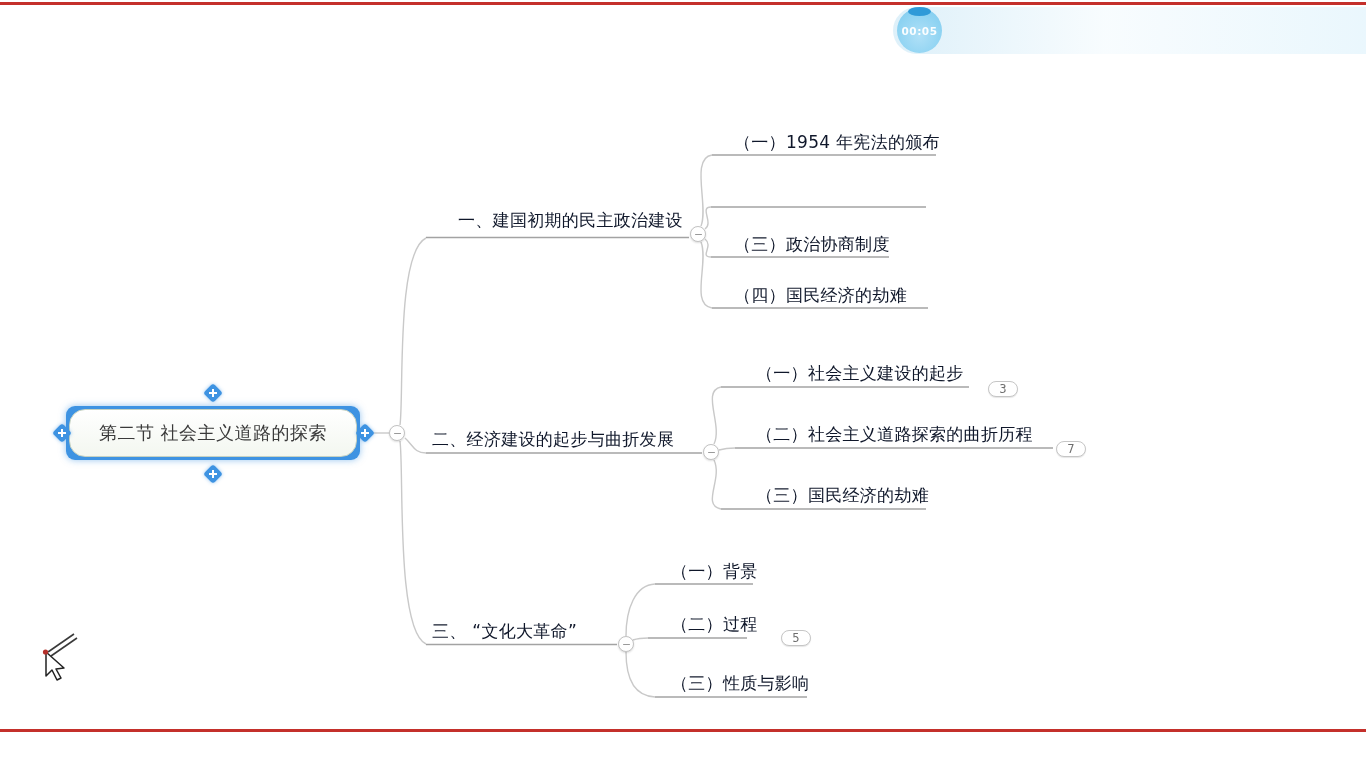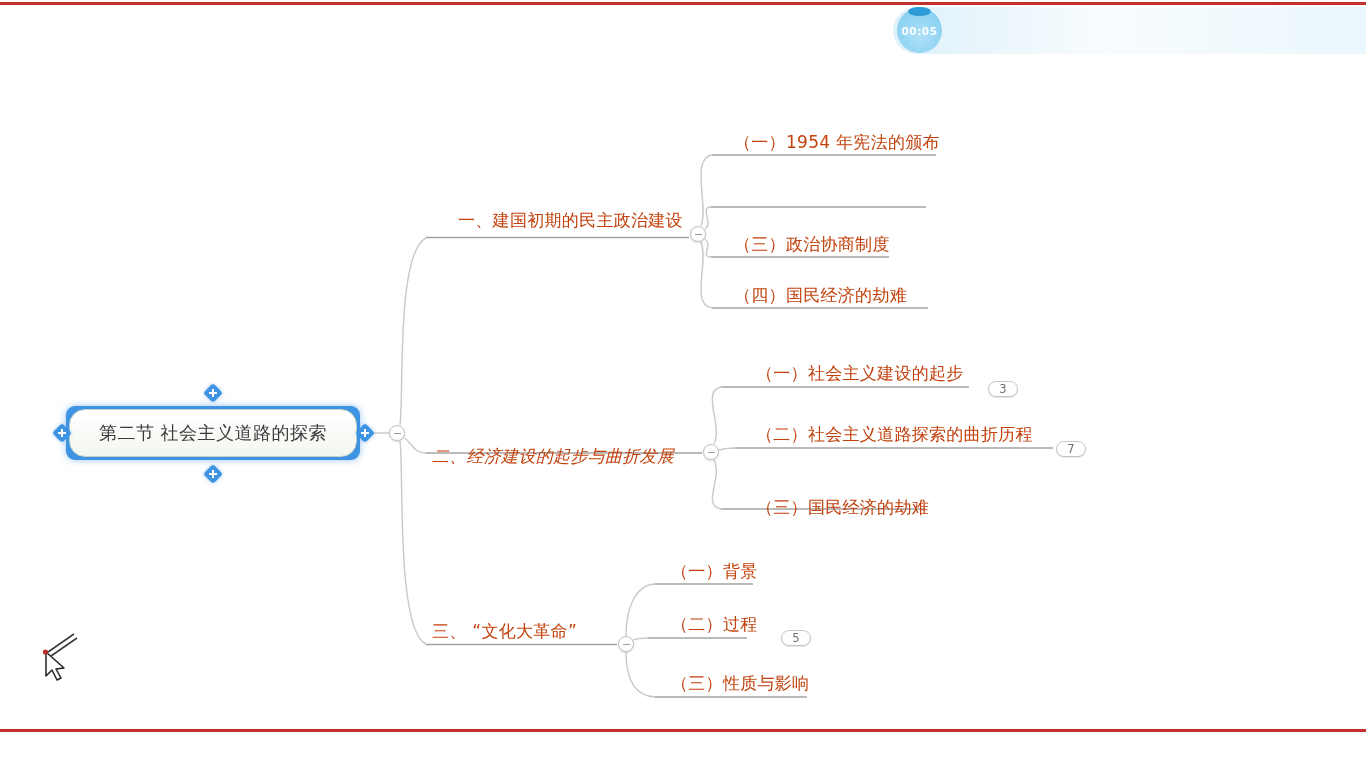--- a/index.html
+++ b/index.html
@@ -11,21 +11,21 @@
   .rec-line { position:absolute; left:0; width:1366px; height:3px; background:#c4302b; }
   .rec-line.top { top:2px; }
   .rec-line.bottom { top:729px; }
 
   
   #wires { position:absolute; left:0; top:0; width:1366px; height:768px; }
   .curve { fill:none; stroke:#c9c9c9; stroke-width:1.4; }
   .uline { fill:none; stroke:#a3a3a3; stroke-width:1.4; }
 
   
-  .topic { position:absolute; white-space:nowrap; font-size:17px; color:#c2410c;
+  .topic { position:absolute; white-space:nowrap; font-size:17px; color:#0f172a;
            letter-spacing:0.3px; cursor:default; }
 
   
   .collapse-btn { position:absolute; width:16px; height:16px; border-radius:50%;
                   background:#fff; border:1px solid #c2c2c2;
                   box-shadow:0 1px 2px rgba(0,0,0,0.14); }
   .minus { position:absolute; left:3.5px; top:6.8px; width:7px; height:1.6px;
            background:#9a9a9a; border-radius:1px; }
 
   
@@ -139,30 +139,30 @@
     <span class="minus"></span>
   </div>
   <div class="collapse-btn" style="left:703px; top:444px;">
     <span class="minus"></span>
   </div>
   <div class="collapse-btn" style="left:618px; top:636px;">
     <span class="minus"></span>
   </div>
 
   <div class="topic" style="left:432px; top:209px;margin-left:26px;">一、建国初期的民主政治建设</div>
-  <div class="topic" style="left:432px; top:445px;font-style:italic;">二、经济建设的起步与曲折发展</div>
+  <div class="topic" style="left:432px; top:428px;">二、经济建设的起步与曲折发展</div>
   <div class="topic" style="left:432px; top:620px;">三、 “文化大革命”</div>
 
   <div class="topic" style="left:734px; top:131px;">（一）1954 年宪法的颁布</div>
   <div class="topic" style="left:734px; top:233px;text-align:center;">（三）政治协商制度</div>
   <div class="topic" style="left:734px; top:284px;">（四）国民经济的劫难</div>
 
   <div class="topic" style="left:756px; top:362px;">（一）社会主义建设的起步</div>
   <div class="topic" style="left:756px; top:423px;">（二）社会主义道路探索的曲折历程</div>
-  <div class="topic" style="left:756px; top:484px;margin-top:12px;">（三）国民经济的劫难</div>
+  <div class="topic" style="left:756px; top:484px;">（三）国民经济的劫难</div>
 
   <div class="topic" style="left:671px; top:560px;">（一）背景</div>
   <div class="topic" style="left:671px; top:613px;">（二）过程</div>
   <div class="topic" style="left:671px; top:672px;">（三）性质与影响</div>
 
   <div class="badge" style="left:988px; top:381px;">3</div>
   <div class="badge" style="left:1056px; top:441px;">7</div>
   <div class="badge" style="left:781px; top:630px;">5</div>
 
   <svg class="cursor-svg" width="52" height="58" viewBox="0 0 52 58">

